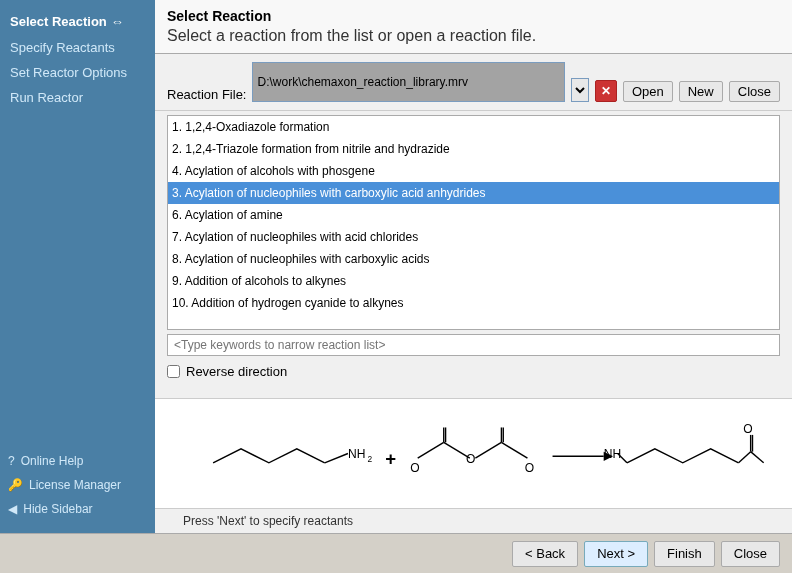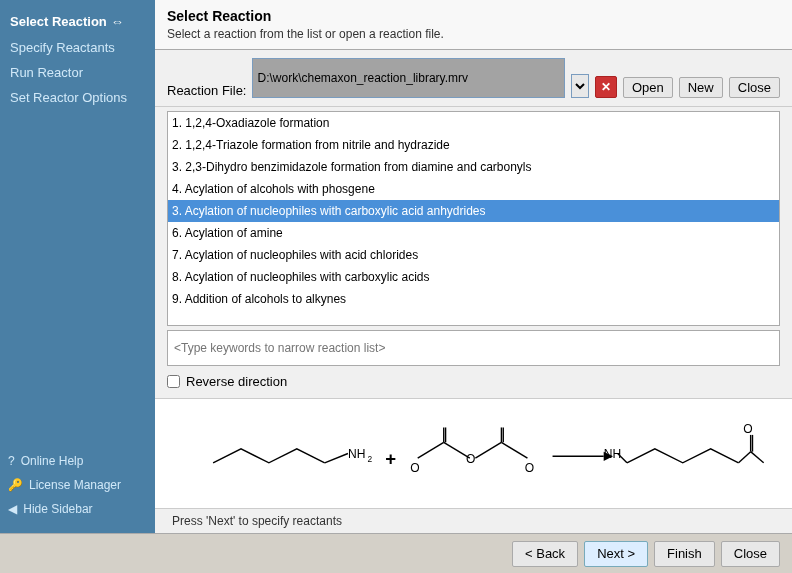--- a/index.html
+++ b/index.html
@@ -71,21 +71,21 @@
       background: #f8f8f8;
       border-bottom: 1px solid #aaa;
       padding: 8px 12px 8px 12px;
     }
     .header-title {
       font-weight: bold;
       font-size: 14px;
       margin-bottom: 3px;
     }
     .header-subtitle {
-      font-size: 12px;
+      font-size: 16px;
       color: #333;
     }
     
     .reaction-file-row {
       display: flex;
       align-items: flex-end;
       padding: 8px 12px;
       gap: 6px;
       background: #f0f0f0;
       border-bottom: 1px solid #ccc;
@@ -135,21 +135,21 @@
       background: #4a90d9;
       color: white;
     }
     
     .search-row {
       padding: 4px 12px;
       background: #f0f0f0;
     }
     .search-input {
       width: 100%;
-      height: 36px;
+      height: 22px;
       border: 1px solid #aaa;
       padding: 2px 6px;
       font-size: 12px;
       color: #888;
       background: white;
     }
     
     .reverse-row {
       padding: 4px 12px 8px 12px;
       display: flex;
@@ -173,21 +173,21 @@
       padding: 8px;
     }
     .reaction-svg {
       width: 100%;
       height: 100%;
     }
     
     .status-bar {
       background: #f0f0f0;
       border-top: 1px solid #ccc;
-      padding: 5px 17px;
+      padding: 5px 28px;
       font-size: 12px;
       color: #333;
     }
     
     .bottom-bar {
       height: 40px;
       background: #d4d0c8;
       border-top: 1px solid #aaa;
       display: flex;
       align-items: center;
@@ -236,24 +236,24 @@
 
   <div class="sidebar">
     <div class="sidebar-section-title">
       <span>Select Reaction</span>
       <span>⇔</span>
     </div>
     <div class="sidebar-item">
       <span>Specify Reactants</span>
     </div>
     <div class="sidebar-item">
+      <span>Set Reactor Options</span>
+    </div>
+    <div class="sidebar-item">
       <span>Run Reactor</span>
-    </div>
-    <div class="sidebar-item">
-      <span>Set Reactor Options</span>
     </div>
     <div class="sidebar-divider"></div>
     <div class="sidebar-bottom">
       <div class="sidebar-bottom-item">
         <span class="sidebar-icon">?</span>
         <span>Online Help</span>
       </div>
       <div class="sidebar-bottom-item">
         <span class="sidebar-icon">🔑</span>
         <span>License Manager</span>
@@ -283,27 +283,27 @@
       <button class="file-btn">New</button>
       <button class="file-btn">Close</button>
     </div>
 
     <div class="select-area">
 
       <div class="list-scroll-area">
         <div class="list-inner">
           <div class="reaction-list-item">1. 1,2,4-Oxadiazole formation</div>
           <div class="reaction-list-item">2. 1,2,4-Triazole formation from nitrile and hydrazide</div>
-          <div class="reaction-list-item">3. 2,3-Dihydro benzimidazole formation from diamine and carbonyls</div>
           <div class="reaction-list-item">4. Acylation of alcohols with phosgene</div>
           <div class="reaction-list-item selected">3. Acylation of nucleophiles with carboxylic acid anhydrides</div>
           <div class="reaction-list-item">6. Acylation of amine</div>
           <div class="reaction-list-item">7. Acylation of nucleophiles with acid chlorides</div>
           <div class="reaction-list-item">8. Acylation of nucleophiles with carboxylic acids</div>
           <div class="reaction-list-item">9. Addition of alcohols to alkynes</div>
+          <div class="reaction-list-item">10. Addition of hydrogen cyanide to alkynes</div>
 
         </div>
       </div>
 
       <div class="search-row">
         <input class="search-input" type="text" placeholder="&lt;Type keywords to narrow reaction list&gt;" style="">
       </div>
 
       <div class="reverse-row">
         <input type="checkbox" class="reverse-checkbox" style="">

